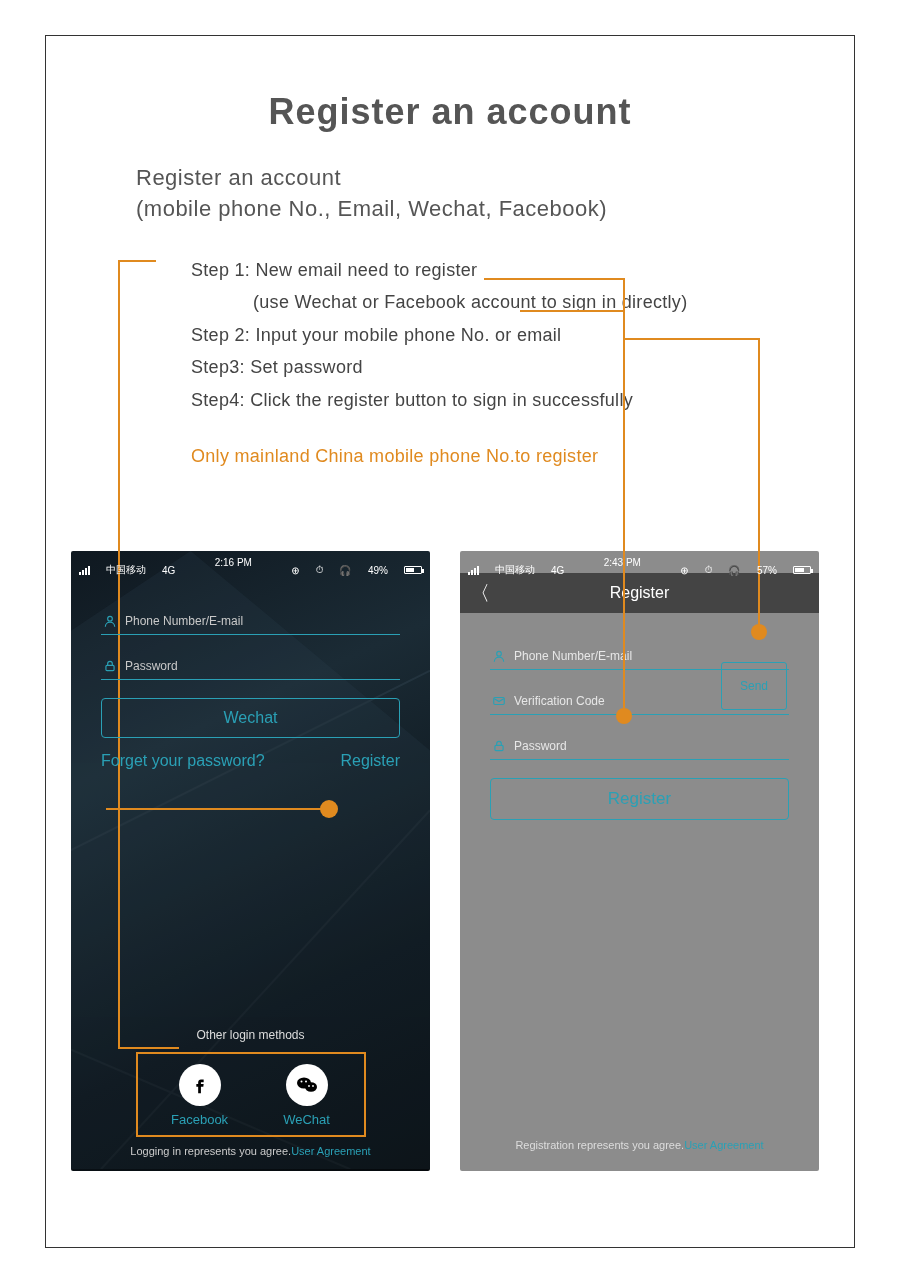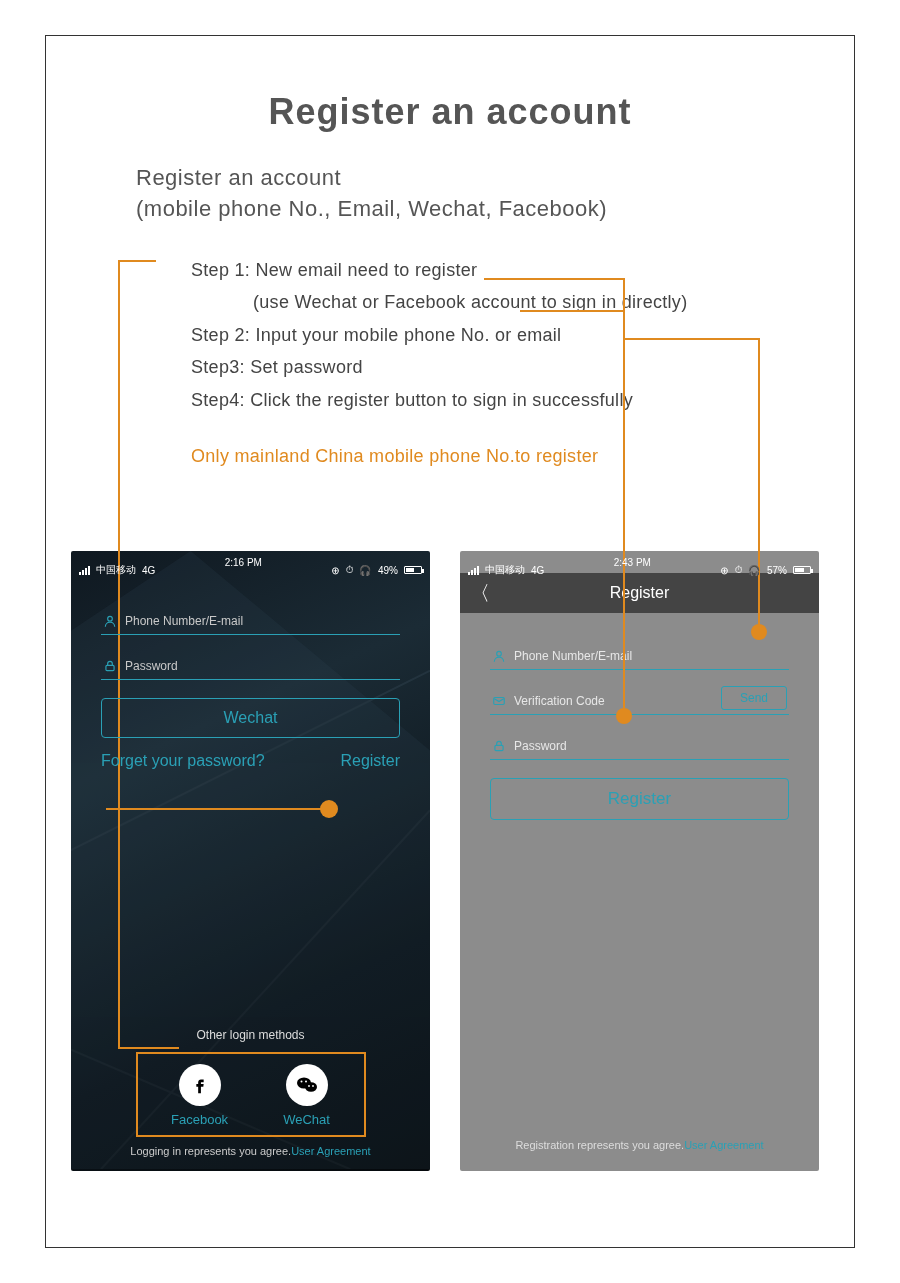--- a/index.html
+++ b/index.html
@@ -15,21 +15,21 @@
   .note { color: #e08a1f; margin-top: 25px; }
 
   .phones-row { display: flex; gap: 30px; margin-top: 80px; position: relative; margin-left: -10px; }
   .phone { width: 360px; height: 620px; position: relative; border-radius: 2px; overflow: hidden; }
 
   
   .phone-login { background: linear-gradient(155deg, #0f1820 0%, #1b2b35 30%, #0a1218 70%, #05090c 100%); }
   .bgpoly { position: absolute; inset: 0; opacity: 0.18; }
 
   .status-bar { height: 22px; display: flex; align-items: center; justify-content: space-between; padding: 0 8px; font-size: 10px; color: #fff; position: relative; z-index: 3; }
-  .status-left, .status-right { display: flex; align-items: center; gap: 6px; margin-top: 16px; }
+  .status-left, .status-right { display: flex; align-items: center; gap: 16px; margin-top: 16px; }
   .sig-icon { display: inline-flex; align-items: flex-end; gap: 1px; }
   .sig-icon i { width: 2px; background:#fff; display:inline-block;}
   .batt { width: 18px; height: 8px; border: 1px solid #fff; border-radius: 1px; position: relative; }
   .batt::after { content:""; position:absolute; right:-3px; top:2px; width:2px; height:4px; background:#fff; }
   .batt-fill { position:absolute; left:1px; top:1px; bottom:1px; background:#fff; }
 
   .app-title { color: #fff; font-size: 26px; margin: 55px 0 0 35px; letter-spacing: 0.5px; position: relative; z-index:3; }
 
   .login-form { margin: 35px 30px 0 30px; position: relative; z-index:3; }
   .field { border-bottom: 1px solid #2aa0b5; display:flex; align-items:center; gap:8px; padding: 6px 2px; margin-bottom: 18px; }
@@ -50,21 +50,21 @@
 
   
   .phone-reg { background: #8c8c8c; }
   .reg-header { background:#444; height:40px; display:flex; align-items:center; justify-content:center; position:relative; }
   .reg-header .back { position:absolute; left:10px; color:#fff; font-size:20px; }
   .reg-header-title { color:#fff; font-size:16px; }
 
   .reg-form { margin: 30px 30px 0 30px; }
   .reg-field { border-bottom: 1px solid #2aa0b5; display:flex; align-items:center; gap:8px; padding:6px 2px; margin-bottom:18px; position:relative; }
   .reg-field-text { color:#e7e7e7; font-size:12px; }
-  .send-btn { position:absolute; right:2px; bottom:4px; border:1px solid #2aa0b5; color:#2aa0b5; font-size:12px; padding: 4px 18px; border-radius:3px; background:transparent; }
+  .send-btn { position:absolute; right:2px; bottom:4px; border:1px solid #2aa0b5; color:#2aa0b5; font-size:12px; padding: 16px 18px; border-radius:3px; background:transparent; }
   .reg-btn { border:1px solid #2aa0b5; border-radius:4px; height:42px; display:flex; align-items:center; justify-content:center; color:#2aa0b5; font-size:17px; margin-top:14px; }
 
   .reg-agree { position:absolute; bottom:18px; left:0; right:0; text-align:center; color:#ddd; font-size:11px; line-height:1.4; }
   .reg-agree .ua { color:#2aa0b5; }
 
   
   .callouts { position:absolute; left:0; top:0; width:100%; height:100%; pointer-events:none; }
   .dot { fill:#e08a1f; }
   .cline { stroke:#e08a1f; stroke-width:2; fill:none; }
 

